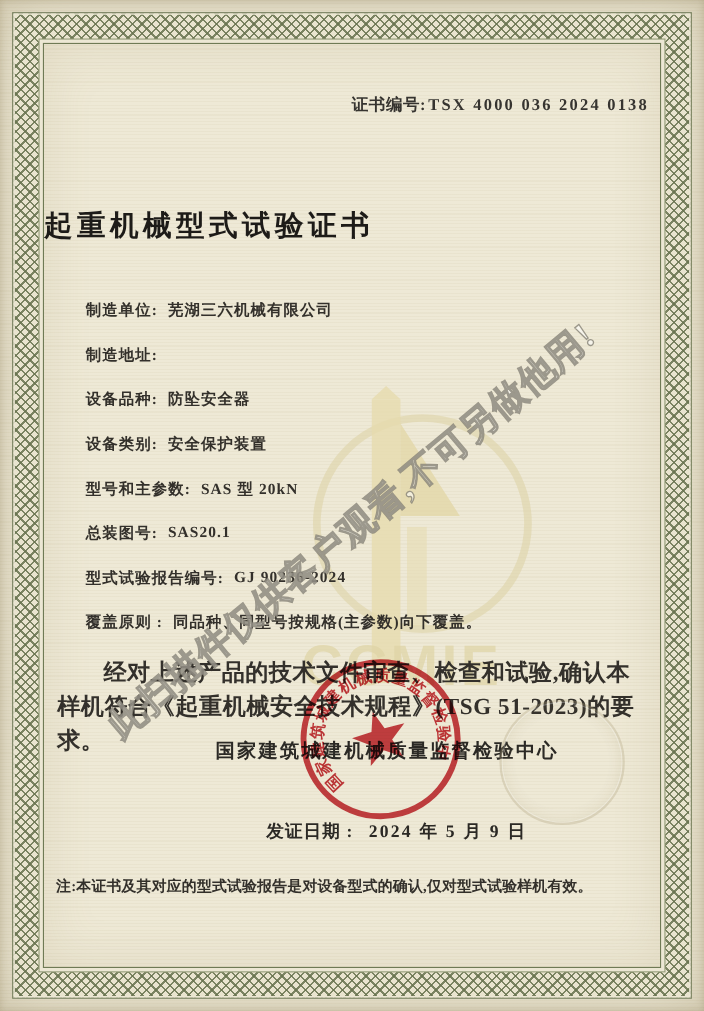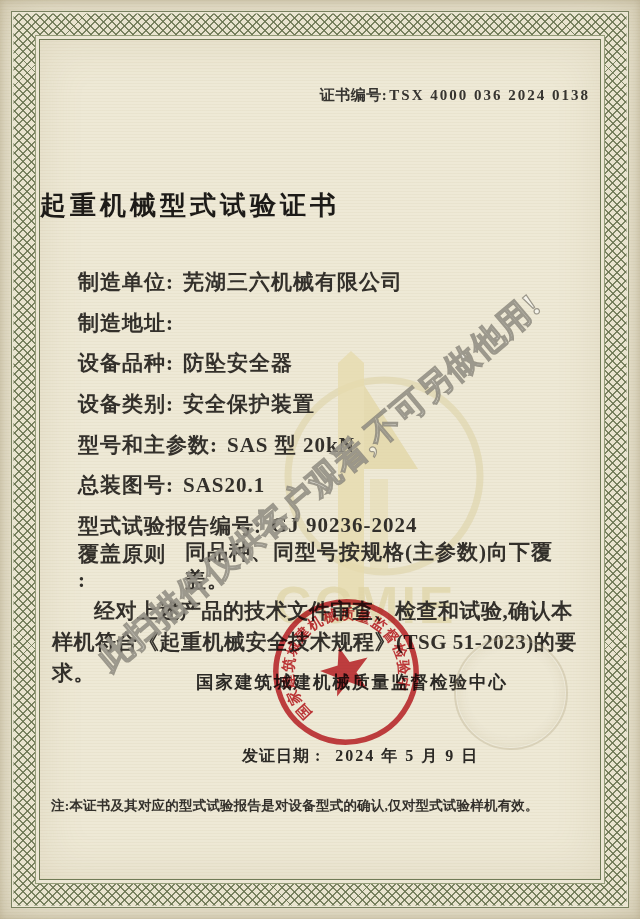--- a/index.html
+++ b/index.html
@@ -38,21 +38,21 @@
   .cert-no{
     position:absolute;top:46px;right:10px;
     font-size:15px;font-weight:700;letter-spacing:0.5px;color:#363430;
   }
   .cert-no .num{margin-left:2px;letter-spacing:2px;}
   .title{
     position:absolute;top:148px;left:0;width:100%;text-align:left;
     font-size:26px;font-weight:800;letter-spacing:4px;color:#1d1b18;
   }
   .fields{position:absolute;top:222px;left:38px;right:20px;}
-  .field-row{height:40.6px;display:flex;align-items:center;font-size:21px;font-weight:700;color:#33302b;}
+  .field-row{height:40.6px;display:flex;align-items:center;font-size:14px;font-weight:700;color:#33302b;}
   .field-row .f-label{letter-spacing:1px;}
   .field-row .f-value{margin-left:9px;letter-spacing:1px;}
   .statement{
     position:absolute;top:556px;left:12px;right:8px;
     font-size:21px;font-weight:700;line-height:31px;letter-spacing:0.5px;
     text-indent:2em;color:#33302b;margin:0;
   }
   .issuer{
     position:absolute;top:630px;left:156px;
     font-size:17.5px;font-weight:800;letter-spacing:2px;color:#2b2925;

